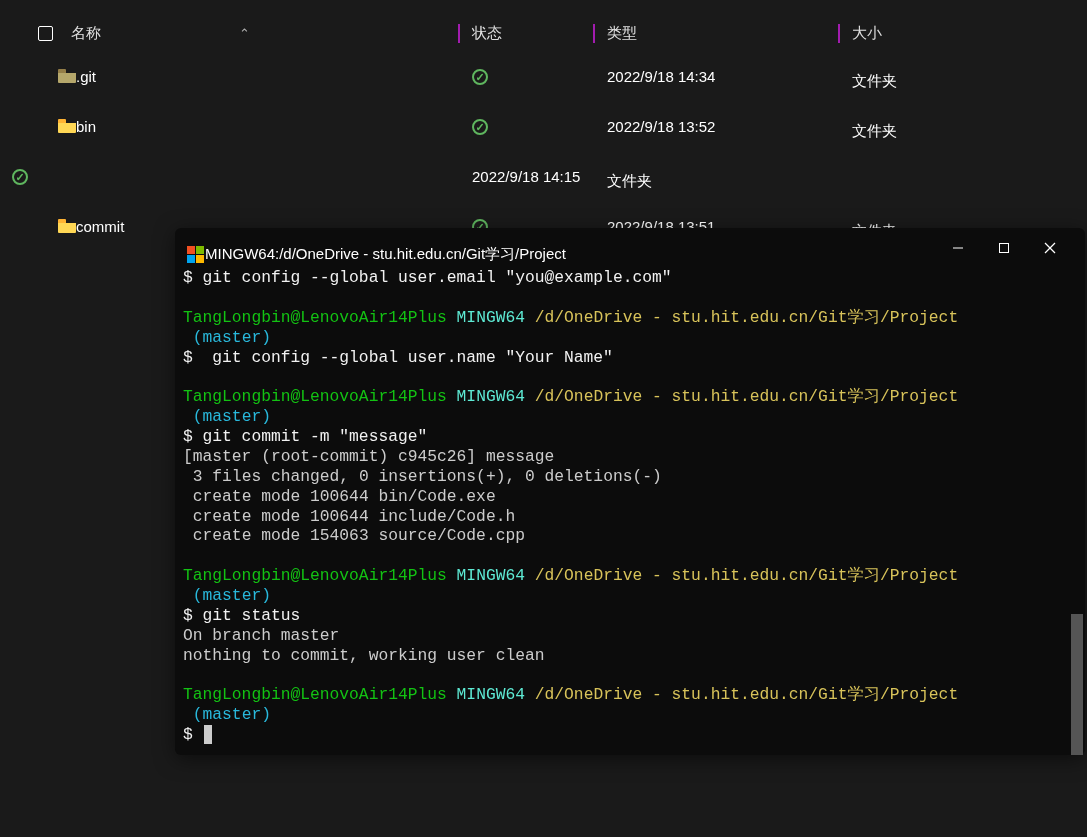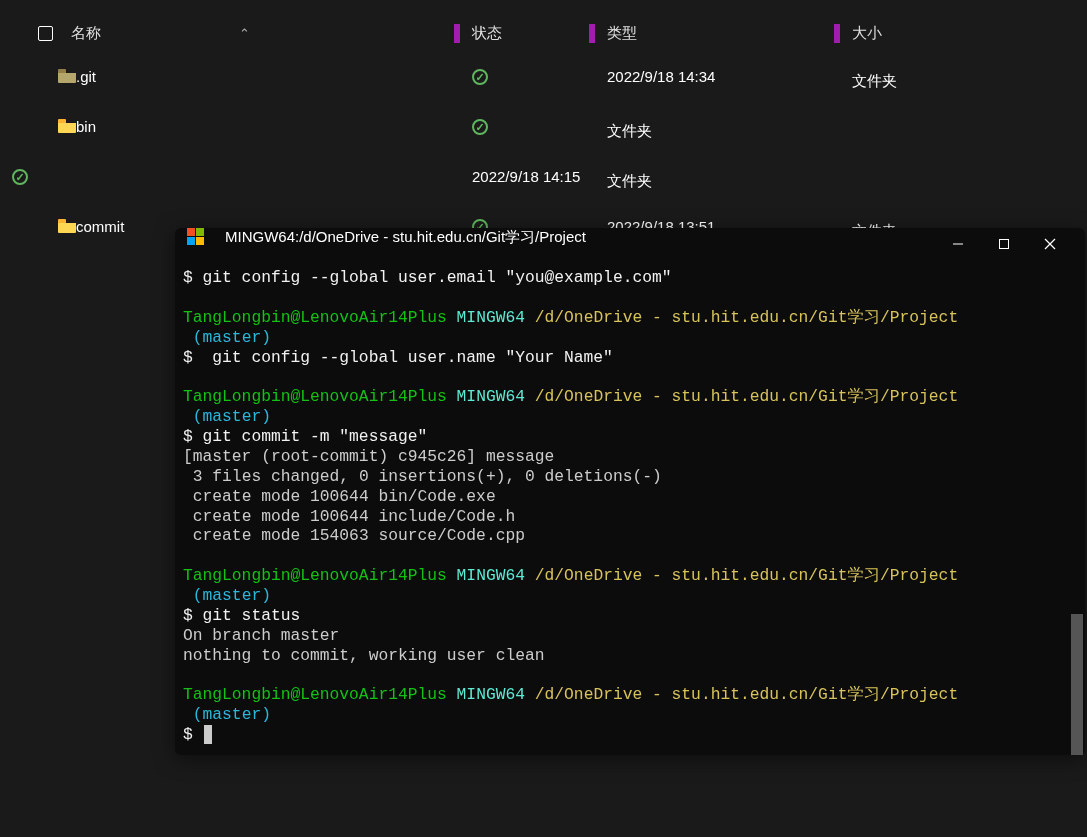--- a/index.html
+++ b/index.html
@@ -22,21 +22,21 @@
       padding-top: 16px;
     }
     .file-header {
       display: grid;
       grid-template-columns: 460px 135px 245px 190px 60px;
       padding: 8px 0;
       font-size: 15px;
       color: #e0e0e0;
     }
     .file-header > div {
-      border-right: 6px solid #a21caf;
+      border-right: 2px solid #a21caf;
       padding-left: 12px;
       display: flex;
       align-items: center;
     }
     .file-header .name-col {
       padding-left: 38px;
       display: flex;
       align-items: center;
       gap: 18px;
     }
@@ -145,23 +145,23 @@
       height: 527px;
       background: #0c0c0c;
       border-radius: 6px;
       box-shadow: 0 4px 20px rgba(0,0,0,0.5);
       display: flex;
       flex-direction: column;
     }
     .terminal-titlebar {
       height: 36px;
       display: flex;
-      align-items: flex-start;
+      align-items: flex-end;
       padding: 0 12px;
-      gap: 20px;
+      gap: 0;
     }
     .terminal-icon {
       width: 18px;
       height: 18px;
       display: inline-block;
     }
     .terminal-title {
       color: #fff;
       font-size: 15px;
       flex: 1;
@@ -247,20 +247,21 @@
         <div class="date-cell">2022/9/18 14:34</div>
         <div class="type-cell">文件夹</div>
         <div></div>
       </div>
       <div class="file-row">
         <div class="name-cell">
           <span class="folder-icon yellow"></span>
           <span>bin</span>
         </div>
         <div class="status-cell"><span class="status-check"></span></div>
+        <div class="date-cell">2022/9/18 13:52</div>
         <div class="type-cell">文件夹</div>
         <div></div>
       </div>
       <div class="file-row">
         <div class="status-cell"><span class="status-check"></span></div>
         <div class="date-cell">2022/9/18 14:15</div>
         <div class="type-cell">文件夹</div>
         <div></div>
       </div>
       <div class="file-row">

